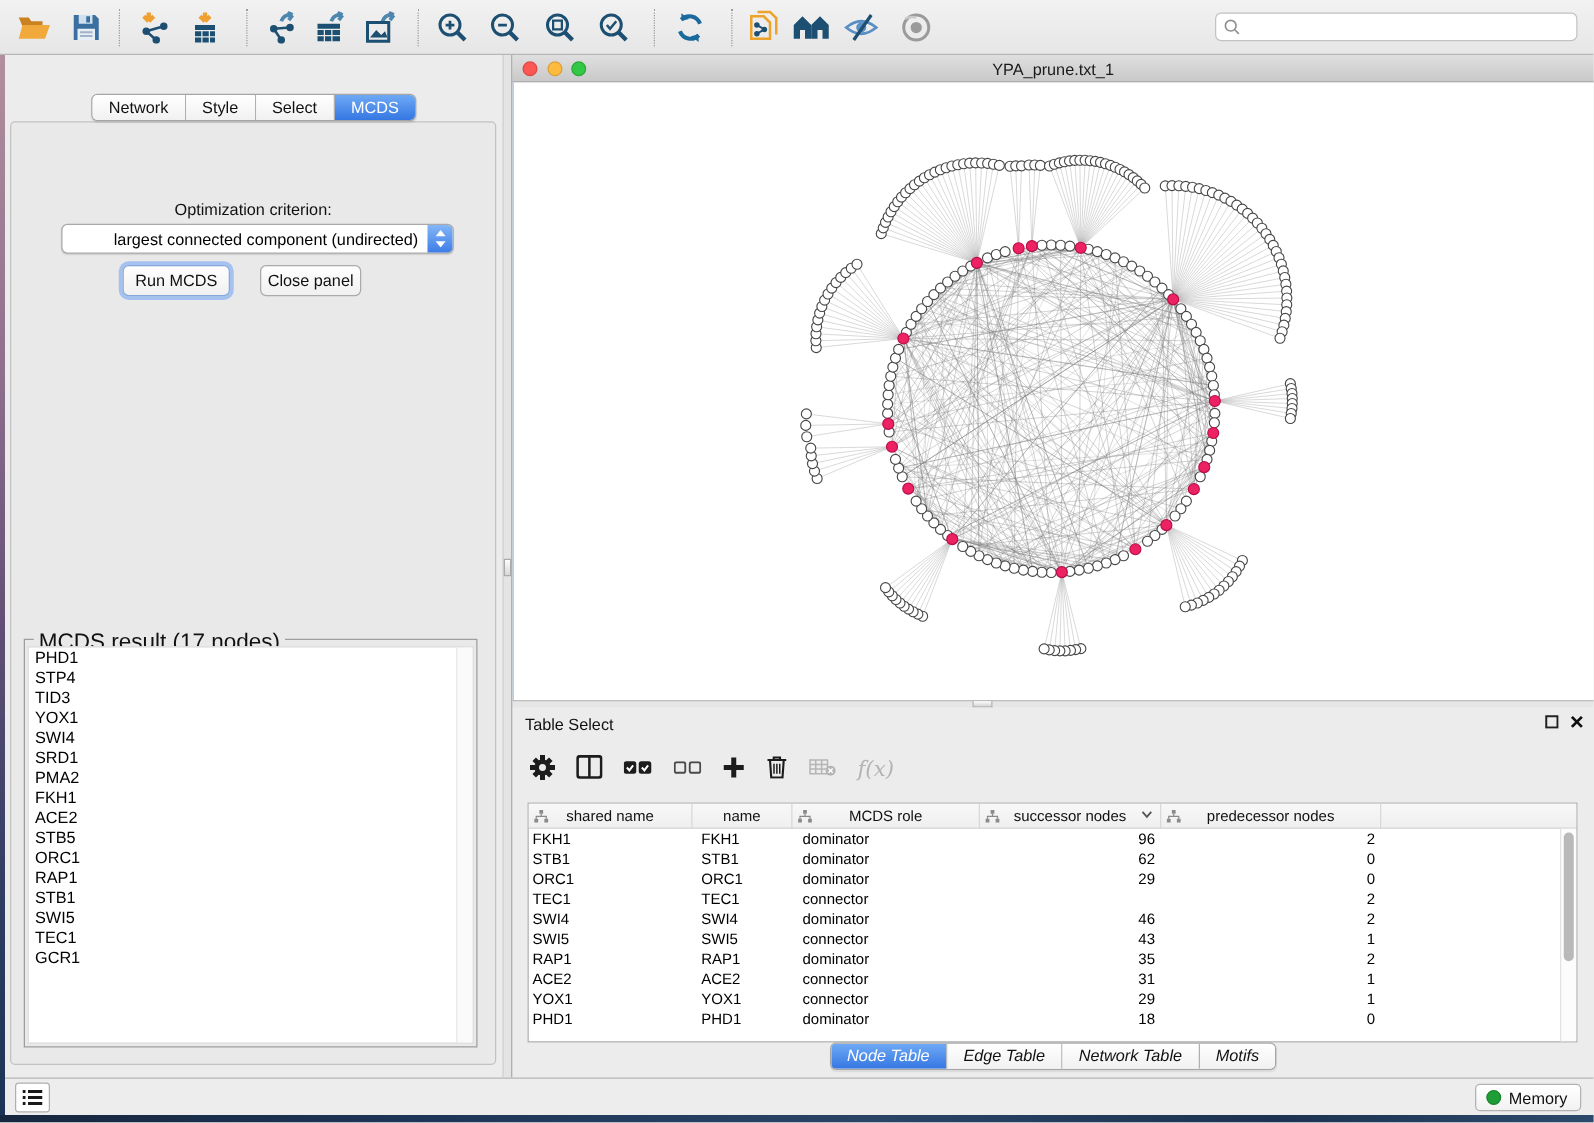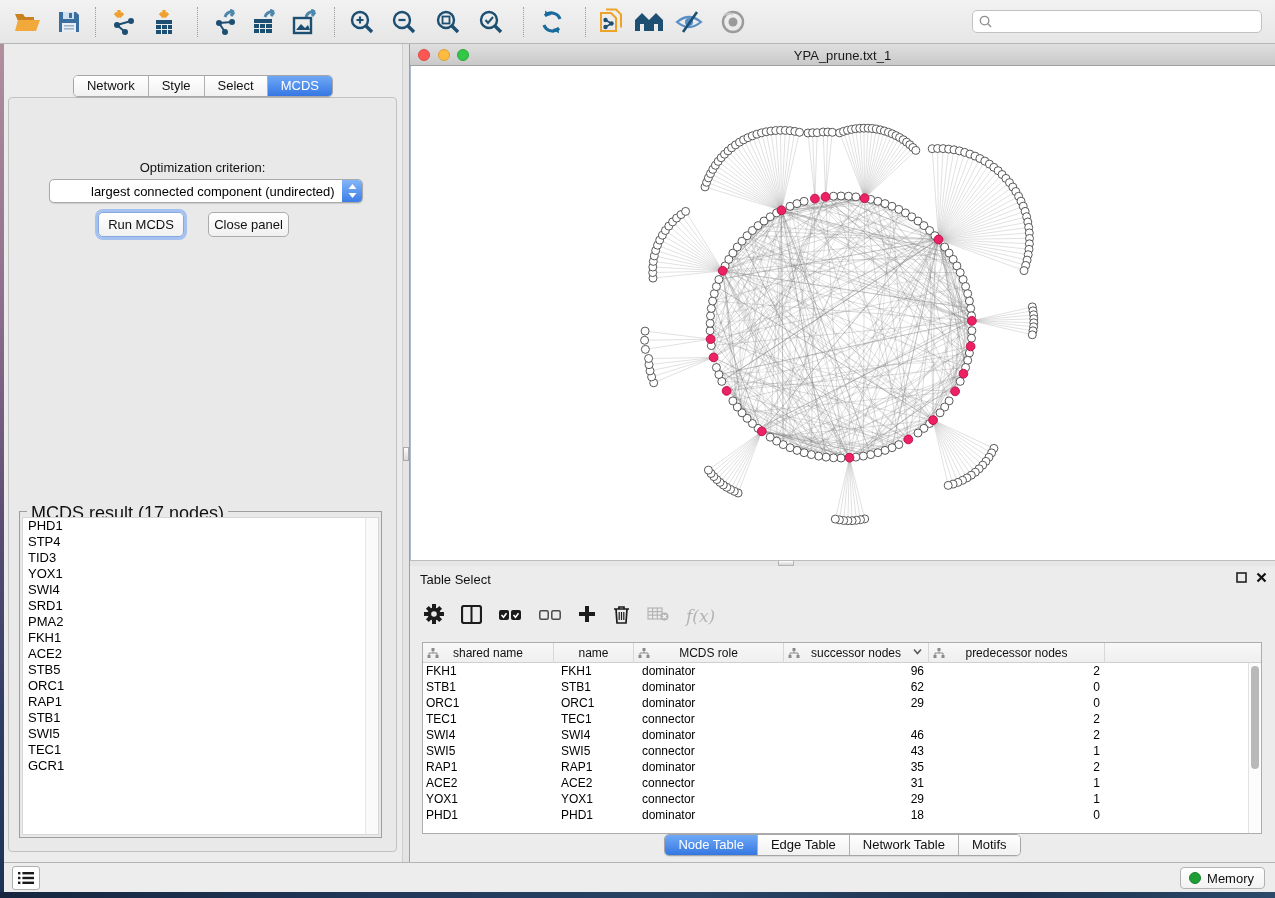--- a/index.html
+++ b/index.html
@@ -95,21 +95,21 @@
     align-items:center; justify-content:center; font-size:12px; color:#111; }
   .th .attr-ic { position:absolute; left:4px; top:5px; }
   .th .sort { position:absolute; right:6px; top:5px; }
   .tbody { position:relative; }
   .tr { display:flex; height:16px; }
   .td { font-size:12px; line-height:16px; color:#000; white-space:nowrap; overflow:hidden; }
   .td.num { text-align:right; }
   #tbl-scroll { position:absolute; right:0; top:20px; bottom:0; width:13px; background:#fcfcfc;
     border-left:1px solid #e2e2e2; }
   #tbl-thumb { position:absolute; left:2px; top:3px; width:8px; height:103px; background:#b9b9b9; border-radius:4px; }
-  #tp-tabs { position:absolute; left:0; top:268px; width:100%; text-align:center; }
+  #tp-tabs { position:absolute; left:0; top:268px; width:100%; text-align:center;font-style:italic; }
 
   
   #status-bar { position:absolute; left:4px; top:862px; width:1271px; height:30px; background:#ededed;
     border-top:1px solid #b5b5b5; }
   #list-btn { position:absolute; left:8px; top:3px; width:28px; height:24px; background:#fff;
     border:1px solid #b0b0b0; border-radius:3px; display:flex; align-items:center; justify-content:center; }
   #memory-btn { position:absolute; right:10px; top:4px; height:22px; padding:0 10px 0 8px;
     background:linear-gradient(#ffffff,#f2f2f2); border:1px solid #b2b2b2; border-radius:4px;
     display:flex; align-items:center; gap:6px; font-size:13px; color:#111; }
   #memory-dot { width:12px; height:12px; border-radius:50%; background:#1f9e37; border:1px solid #158228; }

